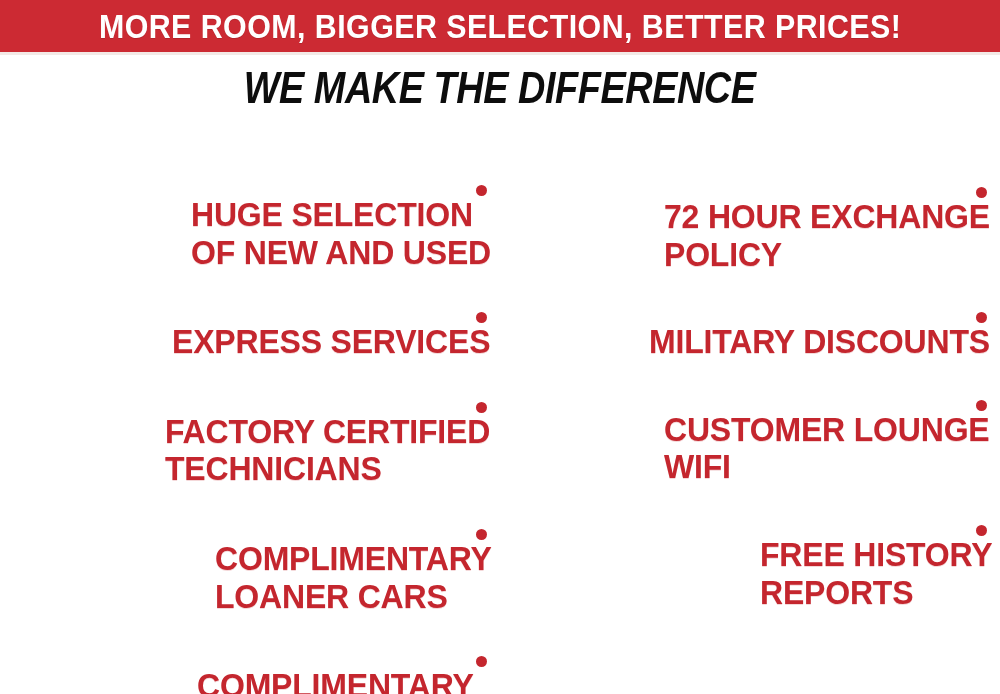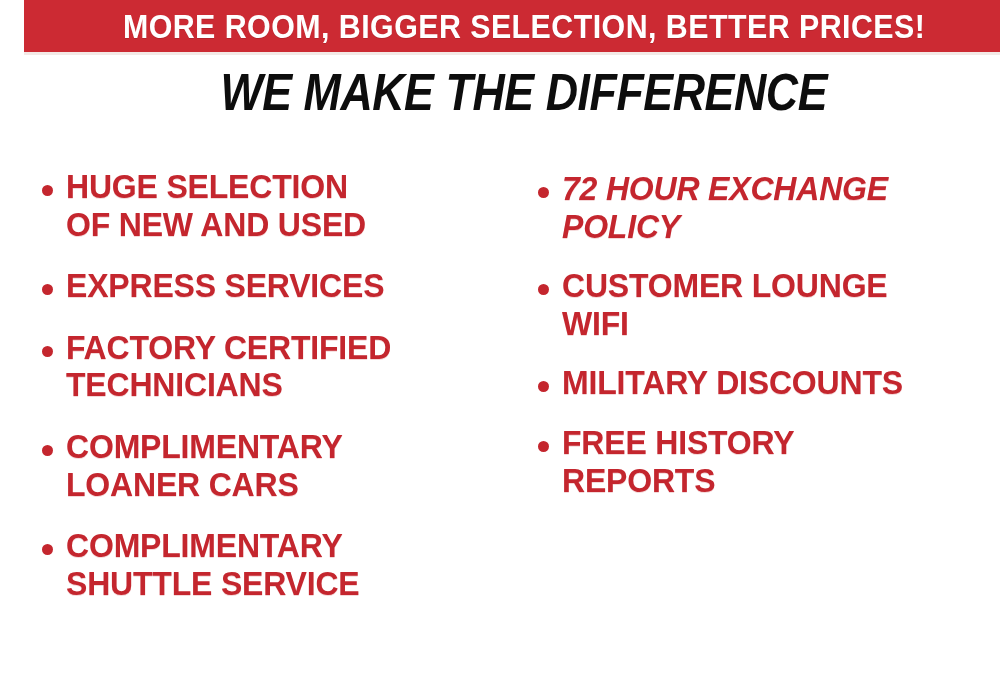--- a/index.html
+++ b/index.html
@@ -13,21 +13,20 @@
     font-family: "Liberation Sans", "DejaVu Sans", sans-serif;
     overflow: hidden;
   }
 
   .poster {
     position: relative;
     width: 928px;
     height: 694px;
     background: #ffffff;
     box-sizing: border-box;
-    margin-left: 24px;
   }
 
   
   .banner {
     position: absolute;
     top: 0;
     left: 0;
     width: 1000px;
     height: 52px;
     background: #cc2a33;
@@ -57,21 +56,21 @@
   }
 
   
   .headline {
     position: absolute;
     top: 66px;
     left: 0;
     width: 1000px;
     text-align: center;
     color: #0d0d0d;
-    font-size: 52px;
+    font-size: 44px;
     font-weight: bold;
     font-style: italic;
     line-height: 1.02;
     letter-spacing: -0.5px;
     white-space: nowrap;
   }
   .headline-inner {
     display: inline-block;
     transform: scaleX(0.86);
     transform-origin: center center;
@@ -97,21 +96,22 @@
     width: 500px;
     padding-left: 18px;
   }
   .column-right {
     width: 500px;
     padding-left: 14px;
   }
 
   .bullet-item {
     display: flex;
-    align-items: flex-start;
+    flex-direction: column;
+    align-items: flex-end;
     color: #c4262e;
     margin-bottom: 20px;
   }
   .bullet-dot {
     flex: 0 0 auto;
     width: 11px;
     height: 11px;
     border-radius: 50%;
     background: #c4262e;
     margin-top: 17px;
@@ -134,21 +134,21 @@
     transform-origin: left top;
   }
 
   
   .column-left  .bullet-item.i0 { margin-top: 16px;  margin-bottom: 24px; }
   .column-left  .bullet-item.i1 { margin-bottom: 24px; text-decoration: underline; }
   .column-left  .bullet-item.i2 { margin-bottom: 24px; }
   .column-left  .bullet-item.i3 { margin-bottom: 24px; }
   .column-left  .bullet-item.i4 { margin-bottom: 0; }
 
-  .column-right .bullet-item.i0 { margin-top: 18px; margin-bottom: 22px; font-style: italic; }
+  .column-right .bullet-item.i0 { margin-top: 18px; margin-bottom: 22px; }
   .column-right .bullet-item.i1 { margin-bottom: 22px; }
   .column-right .bullet-item.i2 { margin-bottom: 22px; }
   .column-right .bullet-item.i3 { margin-bottom: 22px; }
   .column-right .bullet-item.i4 { margin-bottom: 22px; }
   .column-right .bullet-item.i5 { margin-bottom: 0; }
 </style>
 </head>
 <body>
 
 <div class="poster">
@@ -199,31 +199,31 @@
 
     <div class="column column-right">
 
       <div class="bullet-item i0">
         <span class="bullet-dot"></span>
         <span class="bullet-label"><span class="bullet-label-inner">72 HOUR EXCHANGE
 POLICY</span></span>
       </div>
 
 
+      <div class="bullet-item i3">
+        <span class="bullet-dot"></span>
+        <span class="bullet-label"><span class="bullet-label-inner">MILITARY DISCOUNTS</span></span>
+      </div>
+
       <div class="bullet-item i2">
         <span class="bullet-dot"></span>
         <span class="bullet-label"><span class="bullet-label-inner">CUSTOMER LOUNGE
 WIFI</span></span>
       </div>
 
-      <div class="bullet-item i3">
-        <span class="bullet-dot"></span>
-        <span class="bullet-label"><span class="bullet-label-inner">MILITARY DISCOUNTS</span></span>
-      </div>
-
 
       <div class="bullet-item i5">
         <span class="bullet-dot"></span>
         <span class="bullet-label"><span class="bullet-label-inner">FREE HISTORY
 REPORTS</span></span>
       </div>
 
     </div>
 
   </div>

